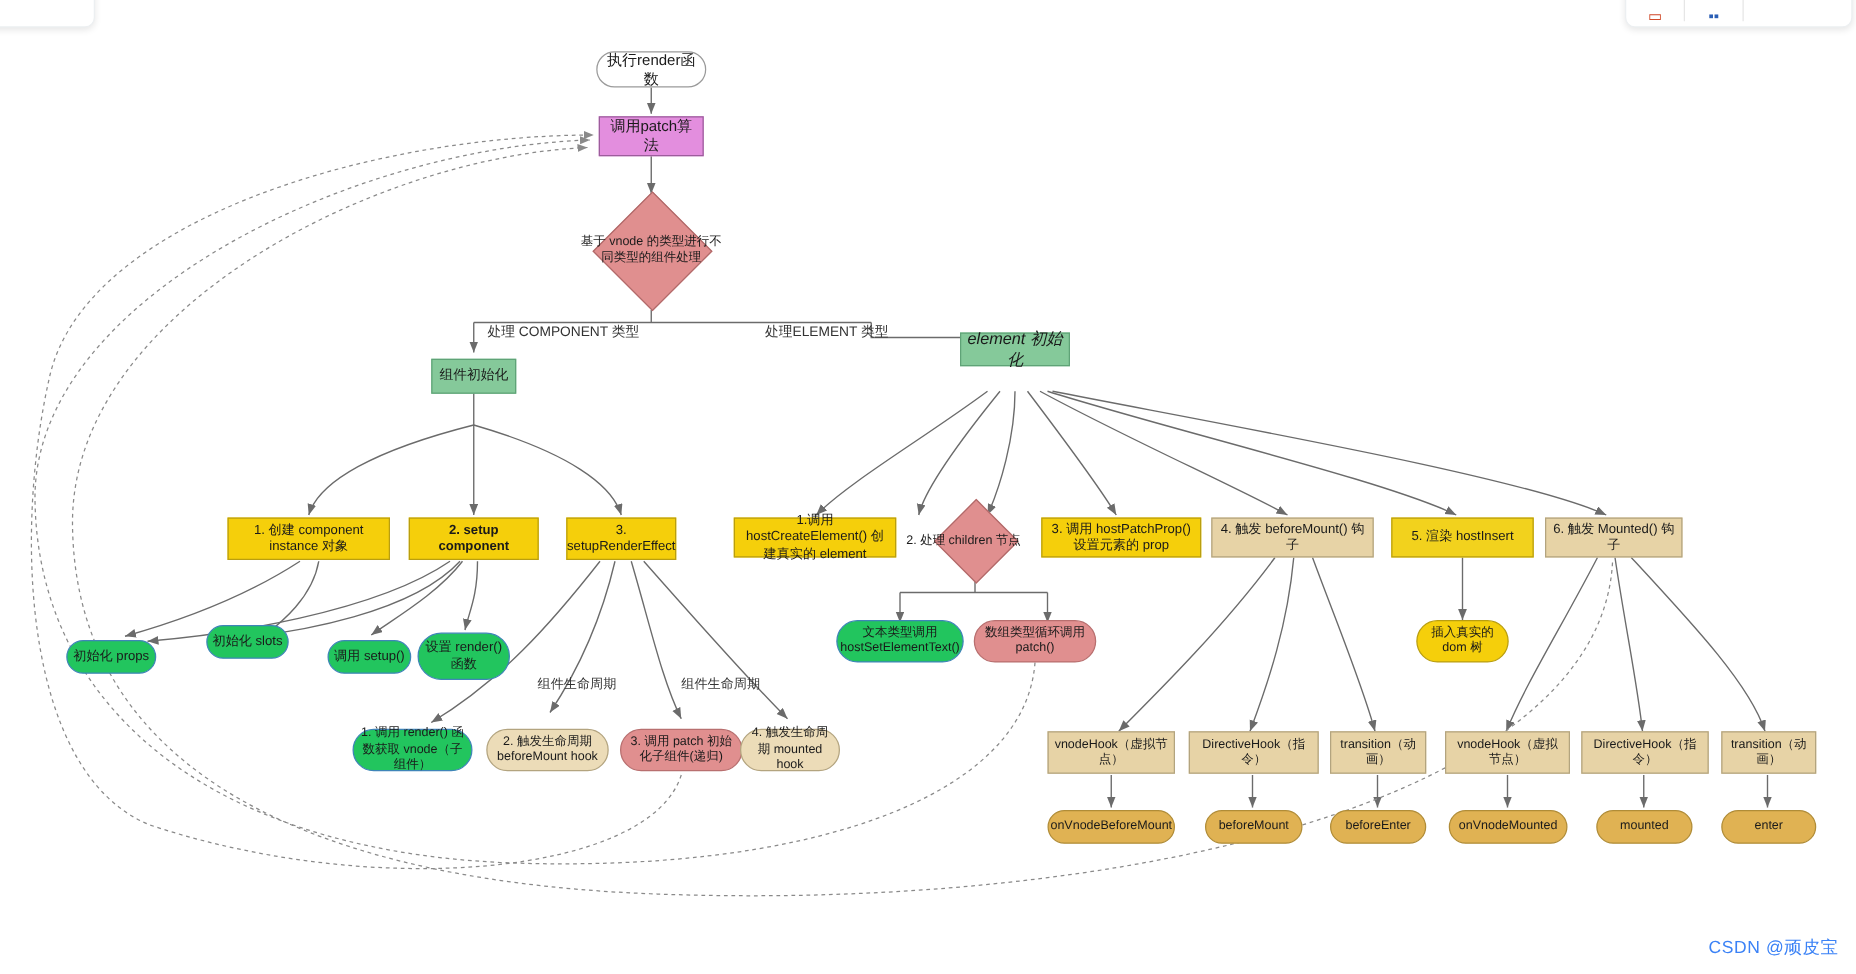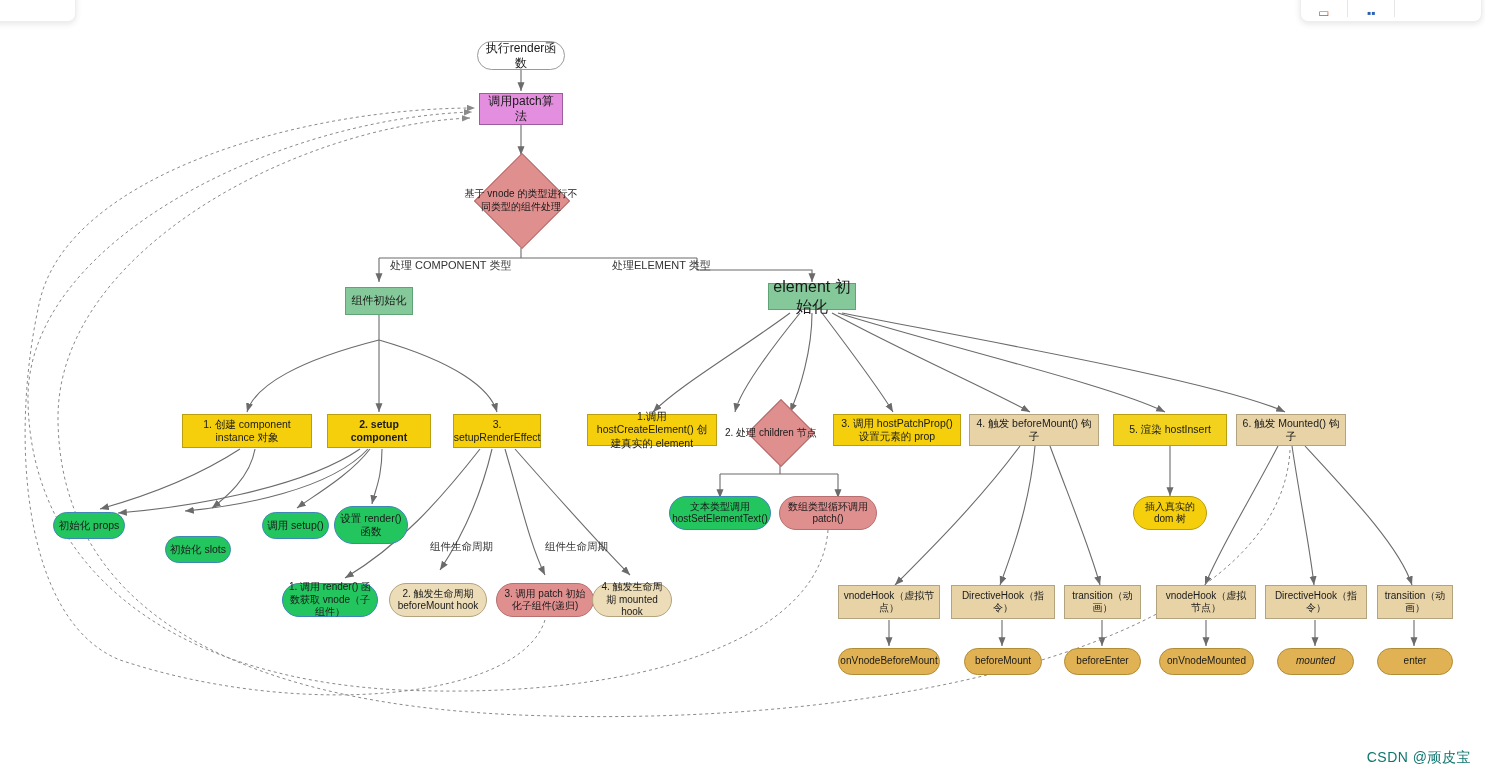--- a/index.html
+++ b/index.html
@@ -46,21 +46,21 @@
     text-align:center;line-height:1.3;color:#1a1a1a;
   }
 
   .edge-label{
     position:absolute;color:#333;background:transparent;
     white-space:nowrap;
   }
 
   .watermark{
     position:absolute;right:14px;bottom:12px;
-    color:#0f766e;font-size:14px;letter-spacing:.5px;
+    color:#3b82f6;font-size:14px;letter-spacing:.5px;
   }
 
   
   .toolbar-frag{
     position:absolute;background:#ffffff;border:1px solid #eceff1;
     border-radius:8px;box-shadow:0 2px 6px rgba(0,0,0,.10);
   }
   .tb-left{left:-38px;top:-28px;width:112px;height:48px;}
   .tb-right{left:1300px;top:-30px;width:180px;height:50px;
     display:flex;align-items:flex-end;justify-content:flex-start;gap:0;}
@@ -171,38 +171,38 @@
     <span>处理 COMPONENT 类型</span>
   </div>
   <div class="edge-label" style="left:612px;top:258px;font-size:11px;">
     <span>处理ELEMENT 类型</span>
   </div>
 
   <div class="node rect c-green" style="left:345px;top:287px;width:68px;height:28px;font-size:11px;">
     <span>组件初始化</span>
   </div>
 
-  <div class="node rect c-green" style="left:768px;top:283px;width:88px;height:27px;font-size:16px;">
+  <div class="node rect c-green" style="left:768px;top:266px;width:88px;height:27px;font-size:13px;font-style:italic;">
     <span>element 初始化</span>
   </div>
 
   <div class="node rect c-yellow" style="left:182px;top:414px;width:130px;height:34px;font-size:10.5px;">
     <span>1. 创建 component instance 对象</span>
   </div>
   <div class="node rect c-yellow" style="left:327px;top:414px;width:104px;height:34px;font-size:10.5px;font-weight:bold;">
     <span>2. setup component</span>
   </div>
   <div class="node rect c-yellow" style="left:453px;top:414px;width:88px;height:34px;font-size:10.5px;">
     <span>3. setupRenderEffect</span>
   </div>
 
   <div class="node stadium c-blue" style="left:53px;top:512px;width:72px;height:27px;font-size:10.5px;">
     <span>初始化 props</span>
   </div>
-  <div class="node stadium c-blue" style="left:165px;top:536px;width:66px;height:27px;font-size:10.5px;">
+  <div class="node stadium c-blue" style="left:165px;top:500px;width:66px;height:27px;font-size:10.5px;">
     <span>初始化 slots</span>
   </div>
   <div class="node stadium c-blue" style="left:262px;top:512px;width:67px;height:27px;font-size:10.5px;">
     <span>调用 setup()</span>
   </div>
   <div class="node stadium c-blue" style="left:334px;top:506px;width:74px;height:38px;font-size:10.5px;">
     <span>设置 render() 函数</span>
   </div>
 
   <div class="edge-label" style="left:430px;top:540px;font-size:10.5px;">
@@ -285,21 +285,21 @@
   </div>
   <div class="node stadium c-gold" style="left:964px;top:648px;width:78px;height:27px;font-size:10px;">
     <span>beforeMount</span>
   </div>
   <div class="node stadium c-gold" style="left:1064px;top:648px;width:77px;height:27px;font-size:10px;">
     <span>beforeEnter</span>
   </div>
   <div class="node stadium c-gold" style="left:1159px;top:648px;width:95px;height:27px;font-size:10px;">
     <span>onVnodeMounted</span>
   </div>
-  <div class="node stadium c-gold" style="left:1277px;top:648px;width:77px;height:27px;font-size:10px;font-style:italic;">
+  <div class="node stadium c-gold" style="left:1277px;top:648px;width:77px;height:27px;font-size:10px;">
     <span>mounted</span>
   </div>
   <div class="node stadium c-gold" style="left:1377px;top:648px;width:76px;height:27px;font-size:10px;">
     <span>enter</span>
   </div>
 
 </div>
 
 <div class="toolbar-frag tb-left"></div>
 <div class="toolbar-frag tb-right">

